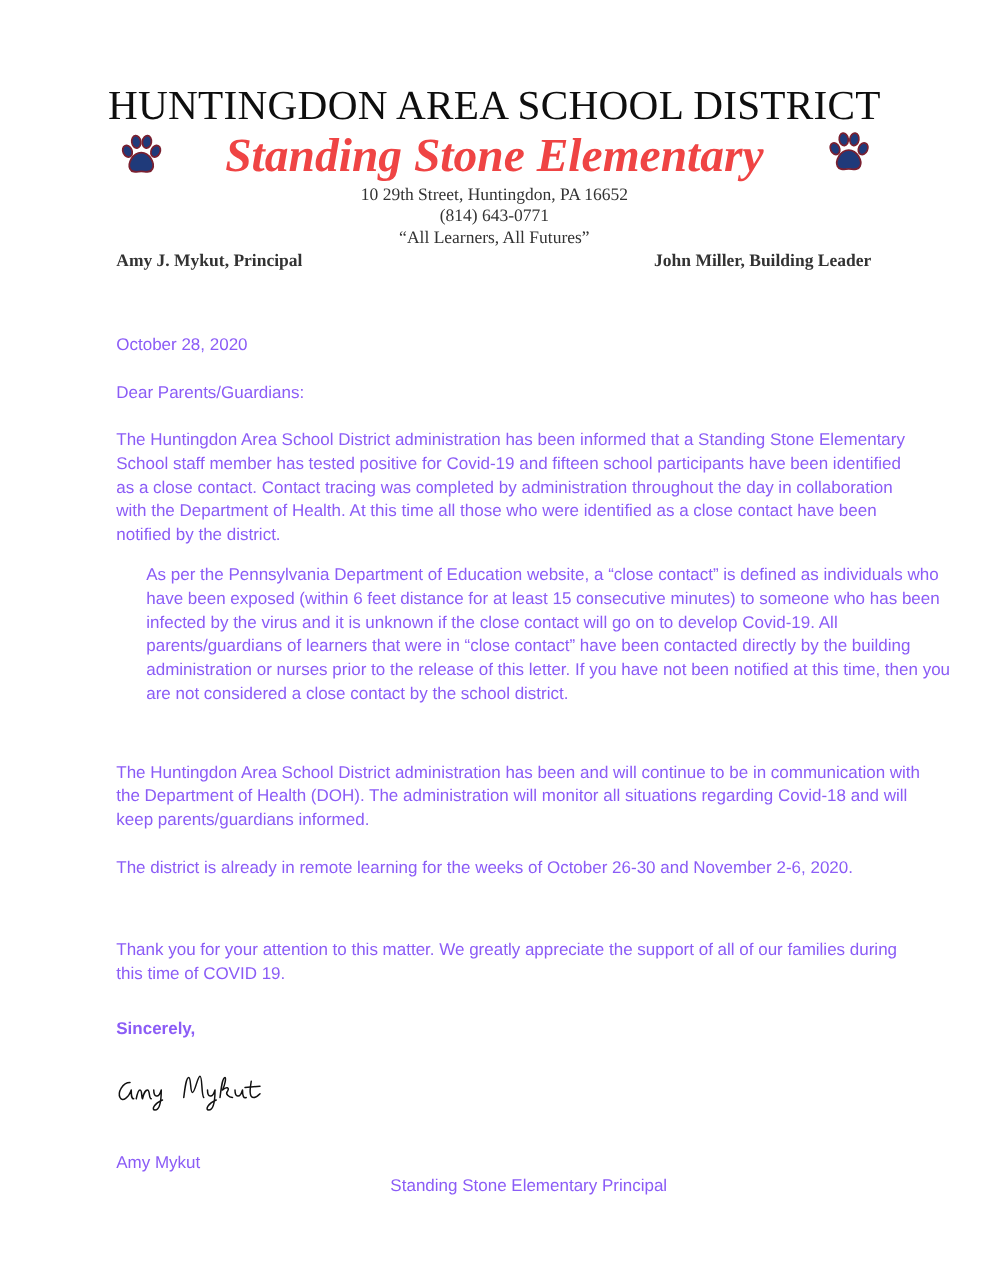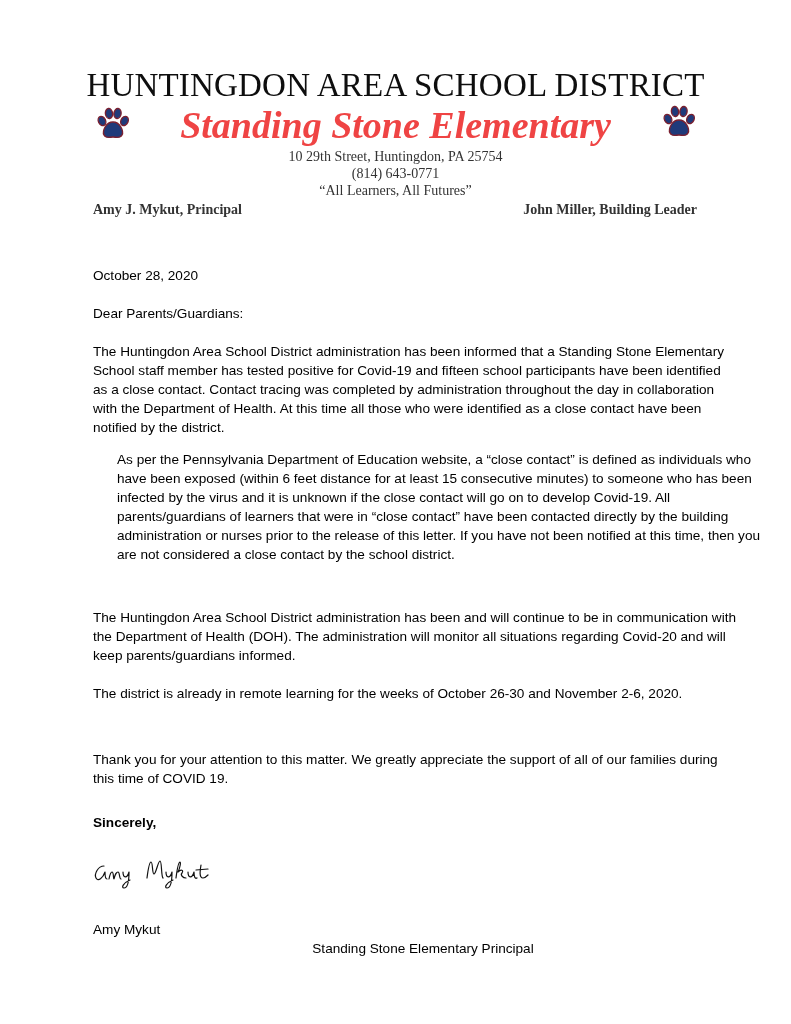--- a/index.html
+++ b/index.html
@@ -30,21 +30,21 @@
     .addr.l3 { top: 182px; font-family: Liberation Serif, serif; }
 
     .staff {
       position: absolute; top: 201px; font-size: 14px; line-height: 17px; color: #333; font-weight: bold;
     }
     .staff.left { left: 93px; }
     .staff.right { right: 94px; }
 
     .body-text {
       position: absolute; left: 93px; width: 660px;
-      font-size: 13.6px; line-height: 19px; color: #000000;
+      font-size: 13.6px; line-height: 19px; color: #8b5cf6;
     }
     .body-text p { margin: 0; }
     .date { top: 266px; }
     .salutation { top: 304px; }
     .p1 { top: 342px; width: 640px; }
     .p2 { top: 450px; width: 660px; margin-left: 24px; }
     .p3 { top: 608px; width: 660px; }
     .p4 { top: 684px; width: 640px; }
     .p5 { top: 750px; width: 640px; }
     .closing { top: 813px; font-weight: bold; }
@@ -74,38 +74,38 @@
   <svg class="paw right" viewBox="0 0 36 36">
     <g fill="#1f3a7a" stroke="#7a2030" stroke-width="1.4">
       <ellipse cx="7" cy="15" rx="3.6" ry="4.8" transform="rotate(-25 7 15)"></ellipse>
       <ellipse cx="14" cy="7.5" rx="3.6" ry="5" transform="rotate(-8 14 7.5)"></ellipse>
       <ellipse cx="22.5" cy="7.5" rx="3.6" ry="5" transform="rotate(8 22.5 7.5)"></ellipse>
       <ellipse cx="29.5" cy="15" rx="3.6" ry="4.8" transform="rotate(25 29.5 15)"></ellipse>
       <path d="M18 16 C 11 16, 7 25, 9 29 C 11 33, 15 31, 18 31 C 21 31, 25 33, 27 29 C 29 25, 25 16, 18 16 Z"></path>
     </g>
   </svg>
 
-  <div class="addr l1 serif">10 29th Street, Huntingdon, PA 25754</div>
+  <div class="addr l1 serif">10 29th Street, Huntingdon, PA 16652</div>
   <div class="addr l2 serif">(814) 643-0771</div>
   <div class="addr l3 serif">“All Learners, All Futures”</div>
 
   <div class="staff left serif">Amy J. Mykut, Principal</div>
   <div class="staff right serif">John Miller, Building Leader</div>
 
   <div class="body-text date sans">October 28, 2020</div>
   <div class="body-text salutation sans">Dear Parents/Guardians:</div>
 
   <div class="body-text p1 sans">
     <p>The Huntingdon Area School District administration has been informed that a Standing Stone Elementary School staff member has tested positive for Covid-19 and fifteen school participants have been identified as a close contact. Contact tracing was completed by administration throughout the day in collaboration with the Department of Health.  At this time all those who were identified as a close contact have been notified by the district.</p>
   </div>
   <div class="body-text p2 sans">
     <p>As per the Pennsylvania Department of Education website, a “close contact” is defined as individuals who have been exposed (within 6 feet distance for at least 15 consecutive minutes) to someone who has been infected by the virus and it is unknown if the close contact will go on to develop Covid-19.  All parents/guardians of learners that were in “close contact” have been contacted directly by the building administration or nurses prior to the release of this letter.  If you have not been notified at this time, then you are not considered a close contact by the school district.</p>
   </div>
   <div class="body-text p3 sans">
-    <p>The Huntingdon Area School District administration has been and will continue to be in communication with the Department of Health (DOH).  The administration will monitor all situations regarding Covid-20 and will keep parents/guardians informed.</p>
+    <p>The Huntingdon Area School District administration has been and will continue to be in communication with the Department of Health (DOH).  The administration will monitor all situations regarding Covid-18 and will keep parents/guardians informed.</p>
   </div>
   <div class="body-text p4 sans">
     <p>The district is already in remote learning for the weeks of October 26-30 and November 2-6, 2020.</p>
   </div>
   <div class="body-text p5 sans">
     <p>Thank you for your attention to this matter.  We greatly appreciate the support of all of our families during this time of COVID 19.</p>
   </div>
 
   <div class="body-text closing sans">Sincerely,</div>
 

